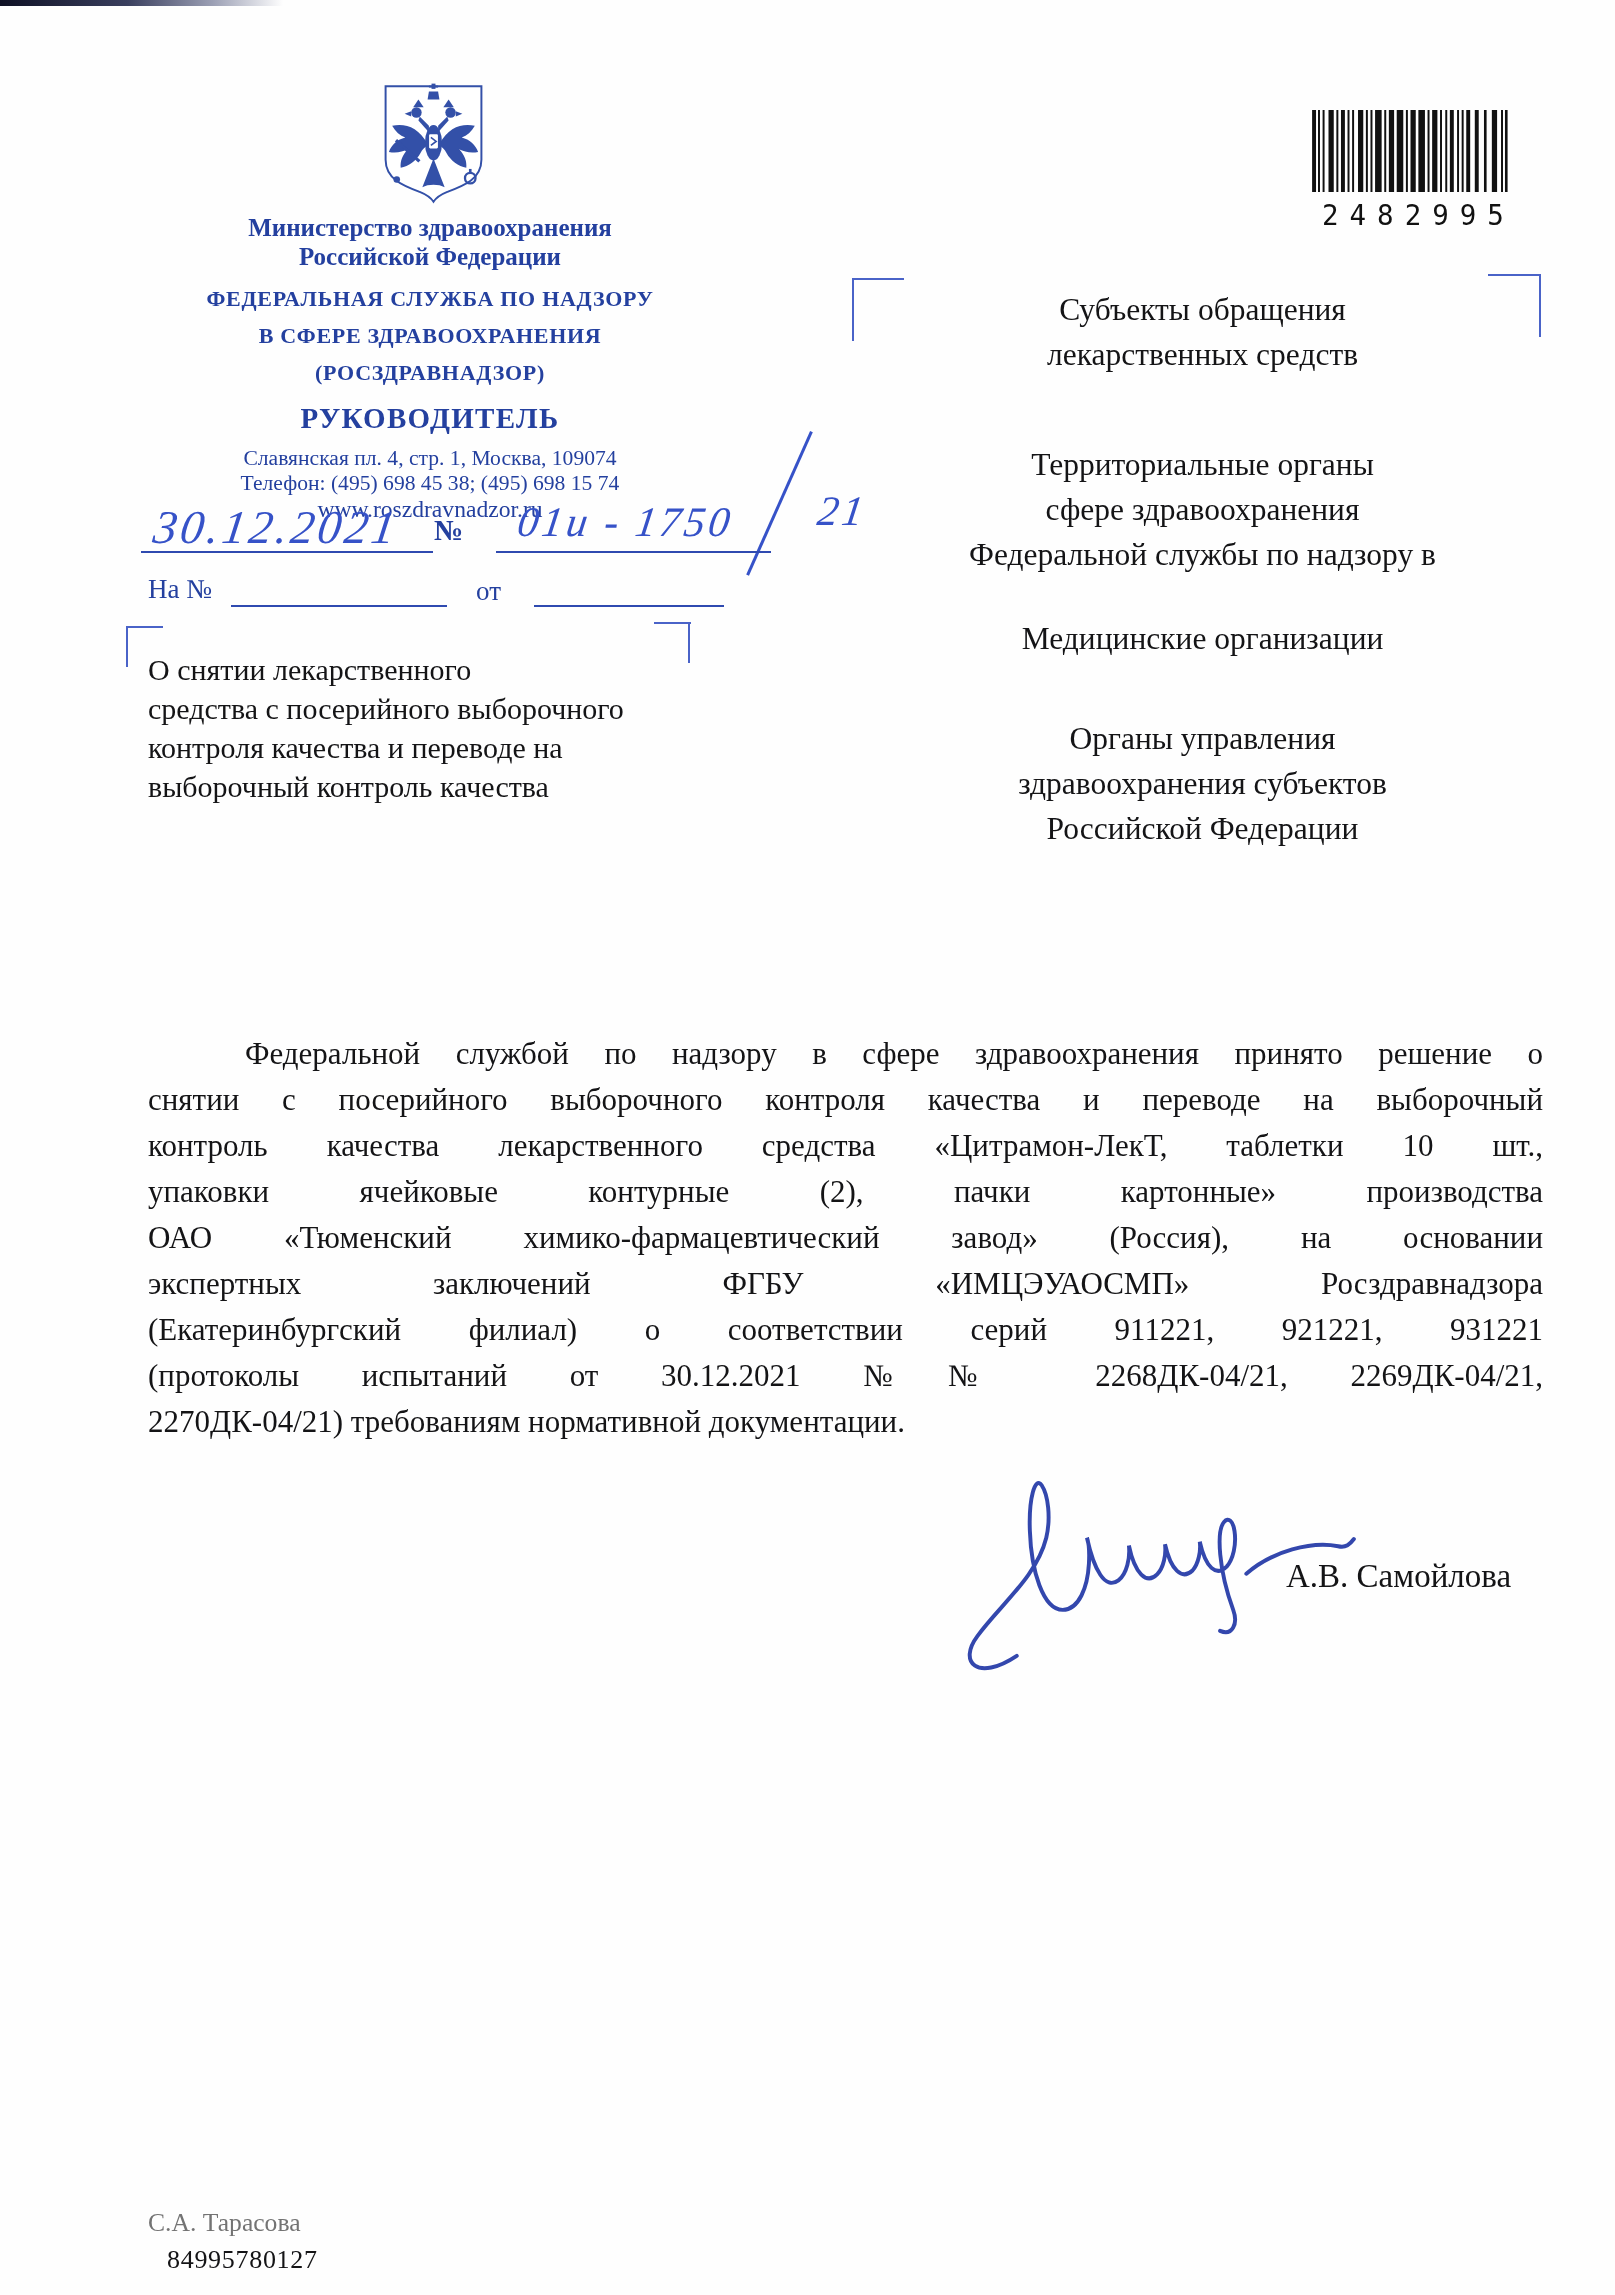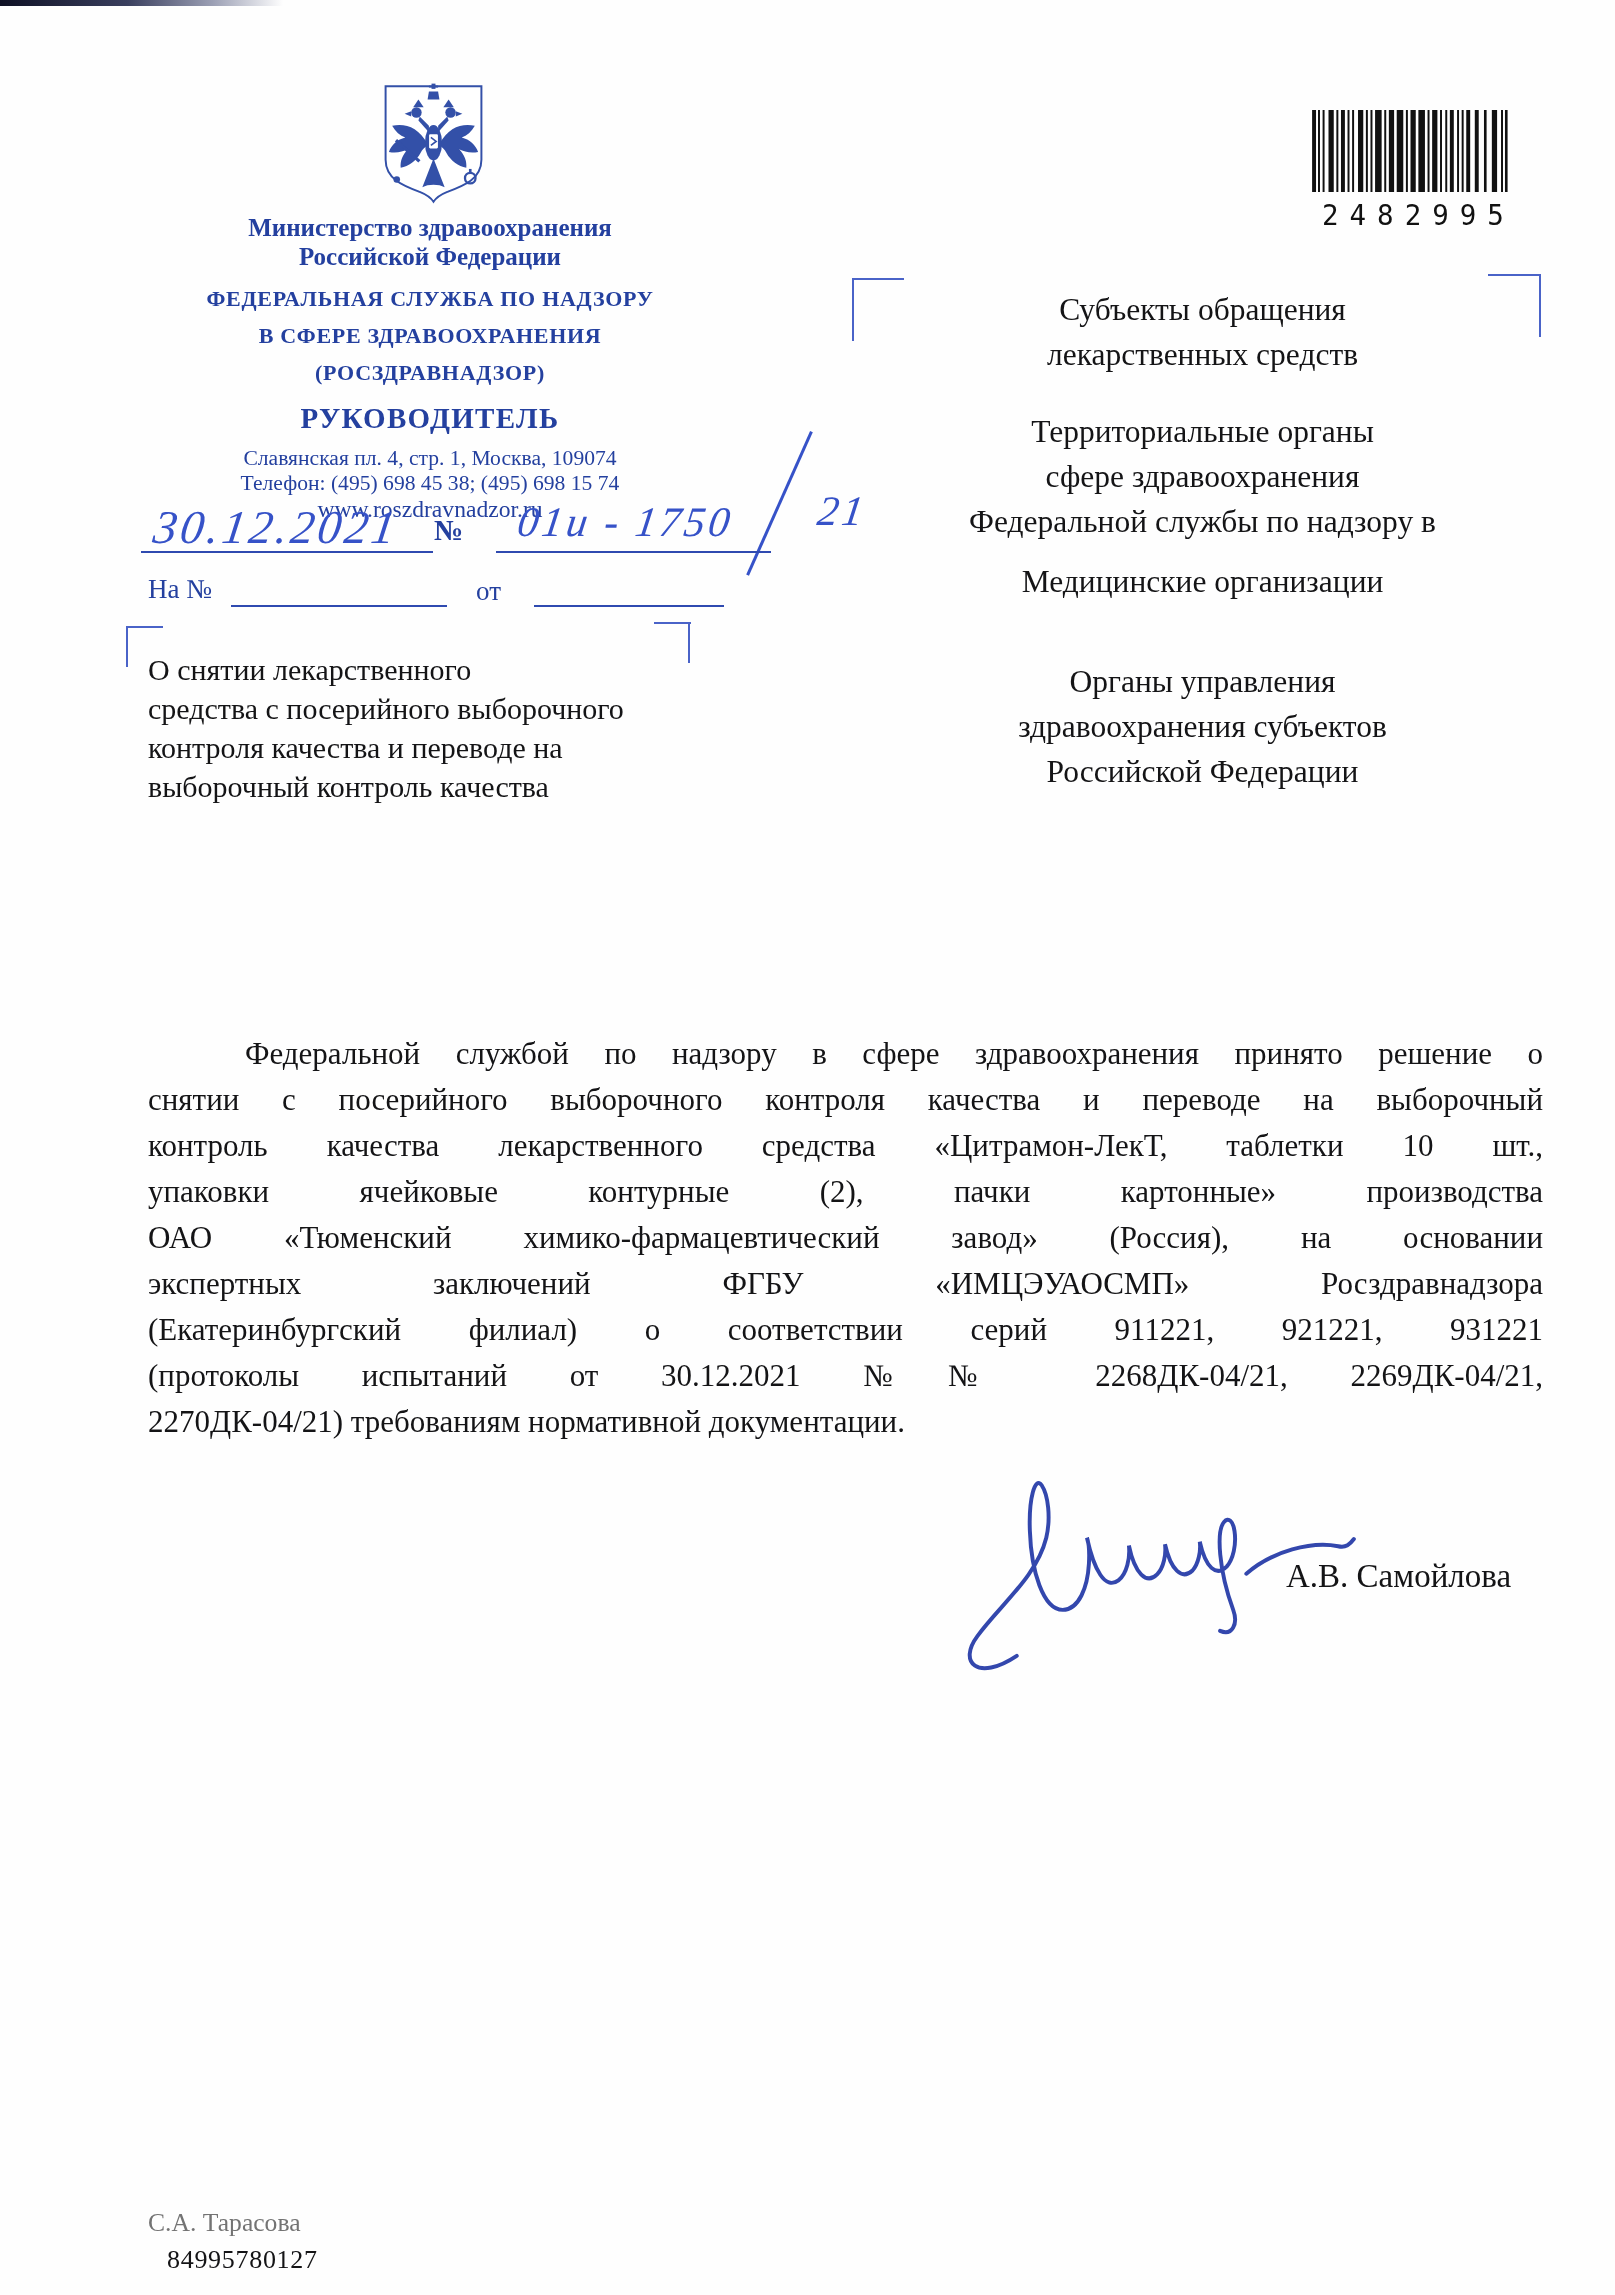--- a/index.html
+++ b/index.html
@@ -32,22 +32,22 @@
   }
   .blue-line{background:#2f4ab0;height:2px;}
   .ref-label{color:#24409f;font-size:27px;white-space:nowrap;}
   .nosign{color:#24409f;font-size:29px;font-weight:bold;}
   
   .brk{background:#4a63c8;}
   
   .subject{left:148px;top:650px;width:551px;font-size:30px;line-height:39px;color:#141416;}
   
   .recipients{left:827px;top:287px;width:751px;text-align:center;font-size:31.5px;line-height:45px;color:#141416;}
-  .rgroup2{margin-top:32px;}
-  .rgroup3{margin-top:15px;}
+  .rgroup2{margin-top:65px;}
+  .rgroup3{margin-top:39px;}
   .rgroup4{margin-top:55px;}
   
   .barcode-wrap{left:1311px;top:110px;width:199px;text-align:center;}
   .barcode-digits{
     margin-top:5px;font-family:"DejaVu Sans Mono","Liberation Mono",monospace;
     font-size:27.5px;letter-spacing:11px;color:#111;text-indent:11px;
   }
   
   .bodytext{left:148px;top:1031px;width:1395px;font-size:31px;color:#141416;}
   .bline{height:46px;line-height:46px;text-align:justify;text-align-last:justify;white-space:normal;}

